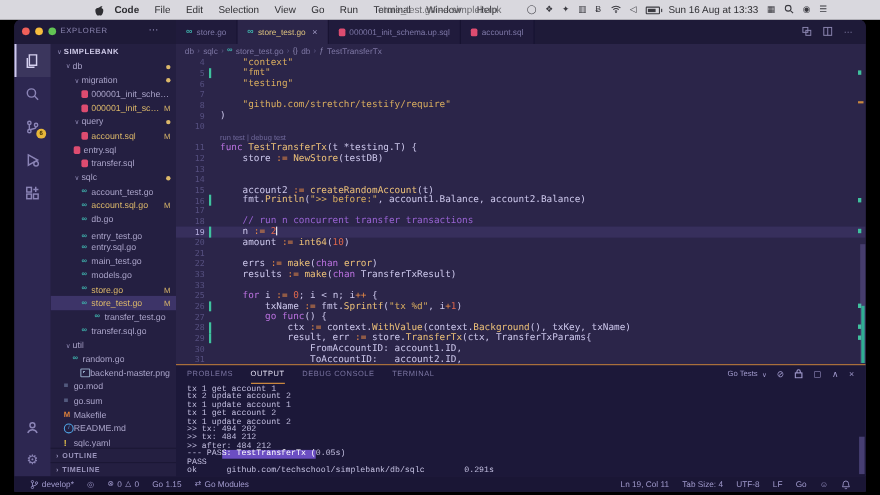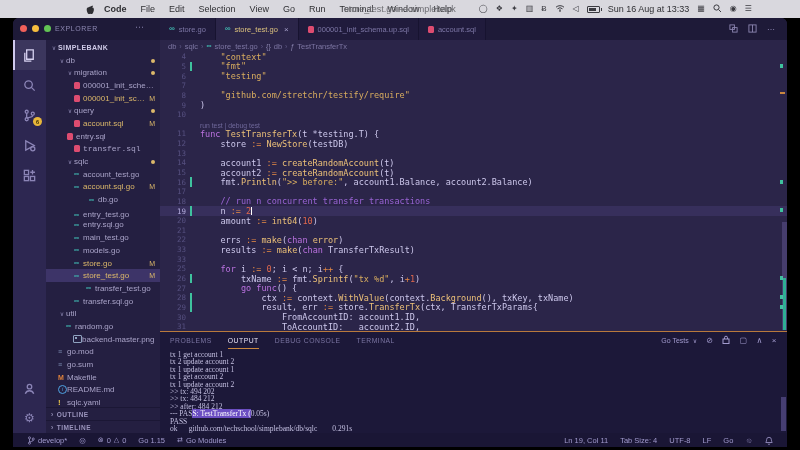--- a/index.html
+++ b/index.html
@@ -95,21 +95,21 @@
   .rorange{position:absolute;right:2px;width:5px;height:2px;background:#c9873f;}
   
   .panel{height:101px;flex:none;background:#1c1839;border-top:1px solid #b8793c;display:flex;flex-direction:column;}
   .panel-header{height:17px;flex:none;display:flex;align-items:center;padding:0 10px;gap:16px;
                 font-size:6.8px;letter-spacing:.5px;color:#7b75a2;}
   .ptab{cursor:pointer;height:100%;display:flex;align-items:center;}
   .ptab.active{color:#e6e2f5;box-shadow:inset 0 -1px 0 #c9873f;}
   .panel-right{margin-left:auto;display:flex;align-items:center;gap:9px;color:#a29bce;}
   .pchan{display:flex;align-items:center;gap:4px;font-size:7px;letter-spacing:0;}
   .pic{font-size:8px;cursor:pointer;}
-  .output{flex:1;padding:2px 0 0 10px;font-family:Liberation Serif, serif;font-size:7.5px;
+  .output{flex:1;padding:2px 0 0 10px;font-family:Liberation Mono, monospace;font-size:7.5px;
           color:#c3bfe0;overflow:hidden;position:relative;}
   .out-line{height:7.4px;line-height:7.4px;white-space:pre;}
   .outsel{background:#6b4ec2;color:#fff;}
   .pscroll{position:absolute;right:1px;bottom:2px;width:5px;height:34px;background:rgba(150,135,220,.35);}
   
   .statusbar{height:14px;flex:none;background:#1a1635;display:flex;align-items:center;
              font-size:7.5px;color:#a29bce;padding:0 14px;gap:12px;}
   .sb-item{display:flex;align-items:center;gap:3px;cursor:pointer;white-space:nowrap;}
   .sb-right{margin-left:auto;display:flex;align-items:center;gap:12px;}
   .sb-ic{font-size:7px;}
@@ -299,21 +299,21 @@
             </span>
             <span class="lbl mod">account.sql</span>
             <span class="right"><span class="mbadge">M</span></span>
           </div>
           <div class="trow" style="padding-left: 21px;">
             <span class="ficon">
               <span class="sqlico"></span>
             </span>
             <span class="lbl">entry.sql</span>
           </div>
-          <div class="trow" style="padding-left: 28px; font-family: Liberation Mono, monospace;">
+          <div class="trow" style="padding-left: 28px;">
             <span class="ficon">
               <span class="sqlico"></span>
             </span>
             <span class="lbl">transfer.sql</span>
           </div>
           <div class="trow" style="padding-left: 20px;">
             <span class="chev">∨</span>
             <span class="lbl">sqlc</span>
             <span class="right"><span class="fdot"></span></span>
           </div>
@@ -323,21 +323,21 @@
             </span>
             <span class="lbl">account_test.go</span>
           </div>
           <div class="trow" style="padding-left: 28px;">
             <span class="ficon">
               <span class="goico" style="font-size: 7px;">∞</span>
             </span>
             <span class="lbl mod">account.sql.go</span>
             <span class="right"><span class="mbadge">M</span></span>
           </div>
-          <div class="trow" style="padding-left: 43px;">
+          <div class="trow" style="padding-left: 28px;">
             <span class="ficon">
               <span class="goico" style="font-size: 7px;">∞</span>
             </span>
             <span class="lbl">db.go</span>
           </div>
           <div class="trow" style="padding-left: 28px; align-items: flex-end;">
             <span class="ficon">
               <span class="goico" style="font-size: 7px;">∞</span>
             </span>
             <span class="lbl">entry_test.go</span>
@@ -497,21 +497,20 @@
             <div class="code-line">
               <span class="num">12</span>
               <span class="txt"><span class="t-d">    store </span><span class="t-o">:= </span><span class="t-f">NewStore</span><span class="t-d">(testDB)</span></span>
             </div>
             <div class="code-line">
               <span class="num">13</span>
               <span class="txt"></span>
             </div>
             <div class="code-line">
               <span class="num">14</span>
-              <span class="txt"><span class="t-d">    account1 </span><span class="t-o">:= </span><span class="t-f">createRandomAccount</span><span class="t-d">(t)</span></span>
             </div>
             <div class="code-line">
               <span class="num">15</span>
               <span class="txt"><span class="t-d">    account2 </span><span class="t-o">:= </span><span class="t-f">createRandomAccount</span><span class="t-d">(t)</span></span>
             </div>
             <div class="code-line">
               <span class="num">16</span>
               <span class="gmark"></span>
               <span class="txt"><span class="t-d">    fmt.</span><span class="t-f">Println</span><span class="t-d">(</span><span class="t-s">"&gt;&gt; before:"</span><span class="t-d">, account1.Balance, account2.Balance)</span></span>
             </div>

